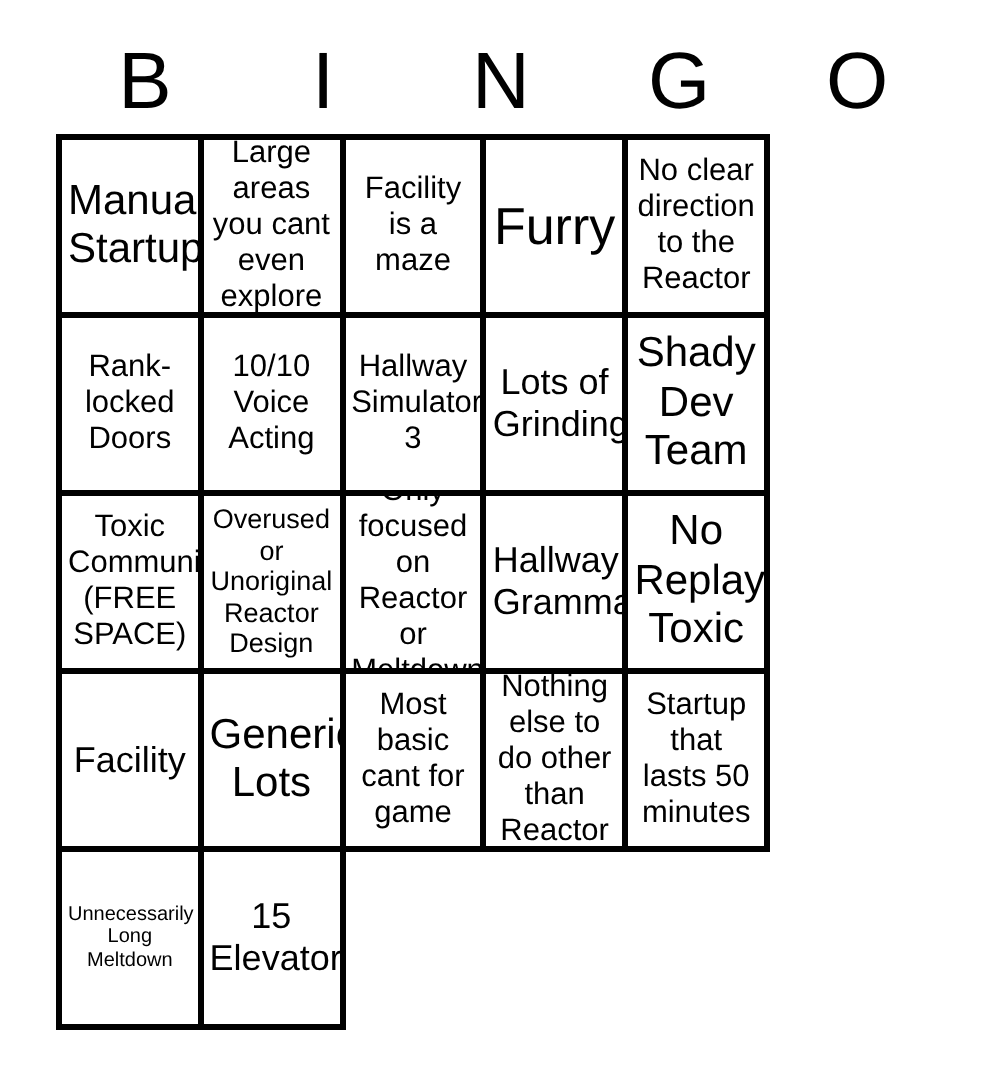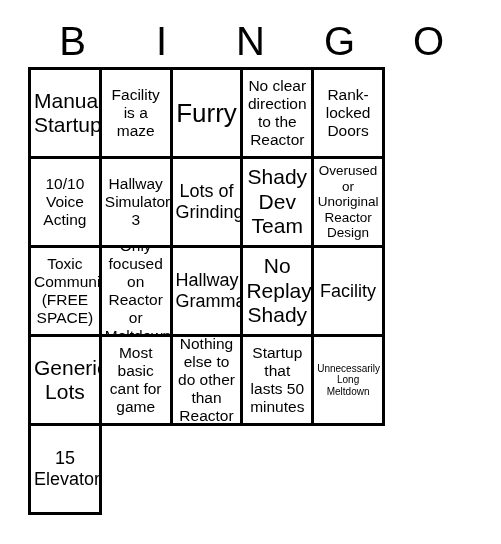--- a/index.html
+++ b/index.html
@@ -93,20 +93,23 @@
       <div class="header-letter">N</div>
       <div class="header-letter">G</div>
       <div class="header-letter">O</div>
     </div>
 
   <div class="grid">
       <div class="cell fs-xl">
         <span>Manual Startup</span>
       </div>
       <div class="cell fs-md">
+        <span>Large areas you cant even explore</span>
+      </div>
+      <div class="cell fs-md">
         <span>Facility is a maze</span>
       </div>
       <div class="cell fs-xxl">
         <span>Furry</span>
       </div>
       <div class="cell fs-md">
         <span>No clear direction to the Reactor</span>
       </div>
       <div class="cell fs-md">
         <span>Rank-locked Doors</span>
@@ -116,34 +119,34 @@
       </div>
       <div class="cell fs-md">
         <span>Hallway Simulator 3</span>
       </div>
       <div class="cell fs-lg">
         <span>Lots of Grinding</span>
       </div>
       <div class="cell fs-xl">
         <span>Shady Dev Team</span>
       </div>
+      <div class="cell fs-md">
+        <span>Toxic Community (FREE SPACE)</span>
+      </div>
       <div class="cell fs-sm">
         <span>Overused or Unoriginal Reactor Design</span>
-      </div>
-      <div class="cell fs-md">
-        <span>Toxic Community (FREE SPACE)</span>
       </div>
       <div class="cell fs-md">
         <span>Only focused on Reactor or Meltdown</span>
       </div>
       <div class="cell fs-lg">
         <span>Hallway Grammar</span>
       </div>
       <div class="cell fs-xl">
-        <span>No Replay Shady</span>
+        <span>No Replay Toxic</span>
       </div>
       <div class="cell fs-lg">
         <span>Facility</span>
       </div>
       <div class="cell fs-xl">
         <span>Generic Lots</span>
       </div>
       <div class="cell fs-md">
         <span>Most basic cant for game</span>
       </div>

